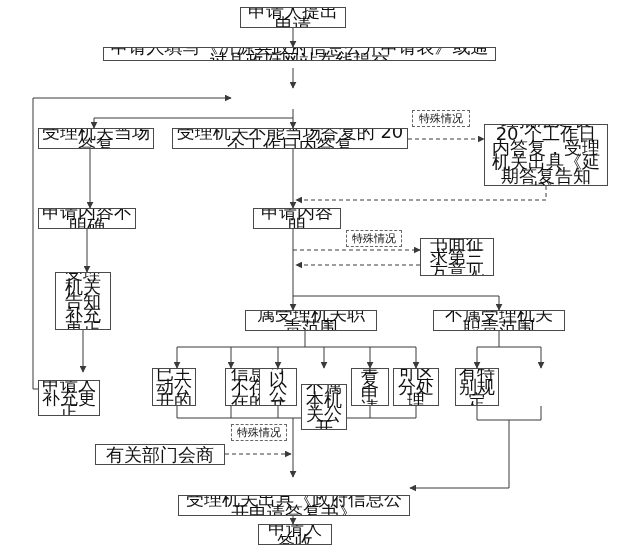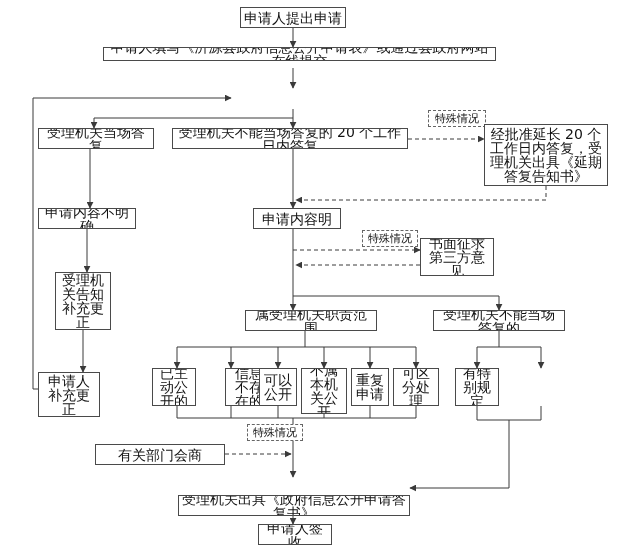--- a/index.html
+++ b/index.html
@@ -5,27 +5,27 @@
   html,body{margin:0;padding:0;background:#fff;}
   .stage{
     position:relative;width:622px;height:555px;background:#fff;
     font-family:"DejaVu Sans",sans-serif;color:#111;
   }
   .wires{position:absolute;left:0;top:0;width:622px;height:555px;pointer-events:none;}
   .node{
     position:absolute;box-sizing:border-box;background:#fff;
     border:1px solid #4a4a4a;
     display:flex;align-items:center;justify-content:center;text-align:center;
-    font-size:14px;line-height:14px;padding:1px 3px;overflow:hidden;
+    font-size:18px;line-height:14px;padding:1px 3px;overflow:hidden;
   }
   .label{
     position:absolute;box-sizing:border-box;background:#fff;
     border:1px dashed #666;
     display:flex;align-items:center;justify-content:center;text-align:center;
-    font-size:11px;line-height:13px;padding:0 4px;overflow:hidden;margin-left:16px;
+    font-size:11px;line-height:13px;padding:0 4px;overflow:hidden;
   }
 </style>
 </head>
 <body>
 
 <div class="stage">
 
   <svg class="wires" viewBox="0 0 622 555" xmlns="http://www.w3.org/2000/svg">
     <defs>
       <marker id="arr" viewBox="0 0 10 10" refX="9" refY="5" markerWidth="7" markerHeight="7" orient="auto">
@@ -98,33 +98,33 @@
   <div class="node" style="left:38px;top:208px;width:98px;height:21px">申请内容不明确</div>
 
   <div class="node" style="left:253px;top:208px;width:88px;height:21px">申请内容明</div>
 
   <div class="label" style="left:346px;top:230px;width:56px;height:17px">特殊情况</div>
 
   <div class="node" style="left:420px;top:238px;width:74px;height:38px">书面征求第三方意见</div>
 
   <div class="node" style="left:55px;top:272px;width:56px;height:58px">受理机关告知补充更正</div>
 
-  <div class="node" style="left:38px;top:372px;width:62px;height:45px">申请人补充更正</div>
+  <div class="node" style="left:38px;top:380px;width:62px;height:36px">申请人补充更正</div>
 
   <div class="node" style="left:245px;top:310px;width:132px;height:21px">属受理机关职责范围</div>
 
-  <div class="node" style="left:433px;top:310px;width:132px;height:21px">受理机关不能当场答复的</div>
+  <div class="node" style="left:433px;top:310px;width:132px;height:21px">不属受理机关职责范围</div>
 
   <div class="node" style="left:152px;top:368px;width:44px;height:38px">已主动公开的</div>
 
   <div class="node" style="left:225px;top:368px;width:48px;height:38px">信息不存在的</div>
 
   <div class="node" style="left:259px;top:368px;width:38px;height:38px">可以公开</div>
 
-  <div class="node" style="left:301px;top:368px;width:46px;height:46px">不属本机关公开</div>
+  <div class="node" style="left:301px;top:384px;width:46px;height:46px">不属本机关公开</div>
 
   <div class="node" style="left:351px;top:368px;width:38px;height:38px">重复申请</div>
 
   <div class="node" style="left:393px;top:368px;width:46px;height:38px">可区分处理</div>
 
   <div class="node" style="left:455px;top:368px;width:44px;height:38px">有特别规定</div>
 
 
   <div class="label" style="left:231px;top:424px;width:56px;height:17px">特殊情况</div>
 

